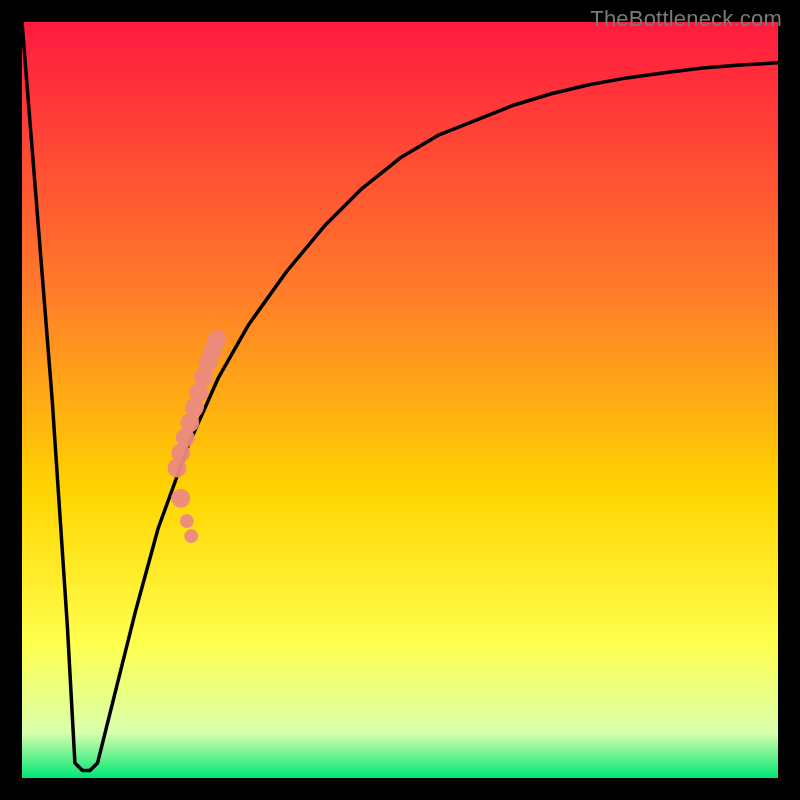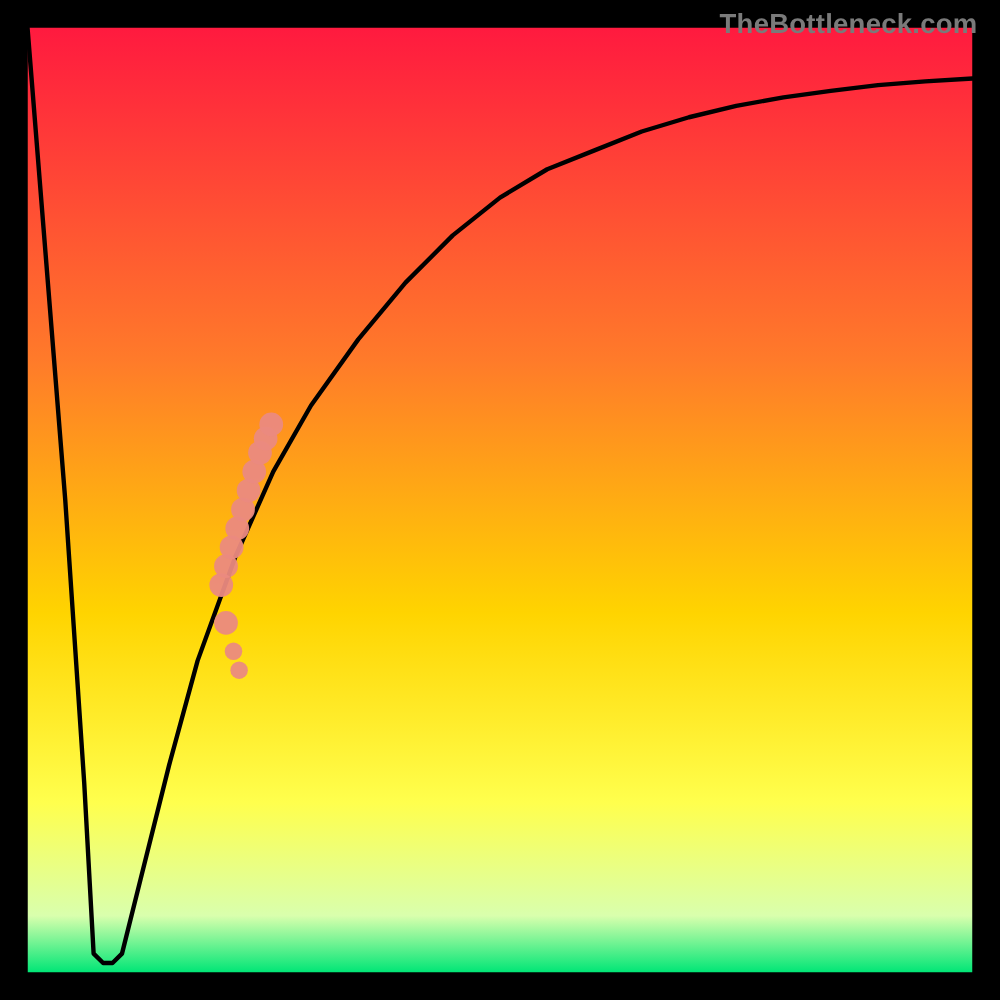--- a/index.html
+++ b/index.html
@@ -12,21 +12,21 @@
     position: relative;
     width: 800px;
     height: 800px;
     background: #000;
   }
   .watermark {
     position: absolute;
     top: 6px;
     right: 18px;
     font-size: 22px;
-    font-weight: bold;
+    font-weight: normal;
     color: #7a7a7a;
     letter-spacing: 0.2px;
     z-index: 5;
     pointer-events: none;
   }
   svg { display:block; }
 </style>
 </head>
 <body>
 

